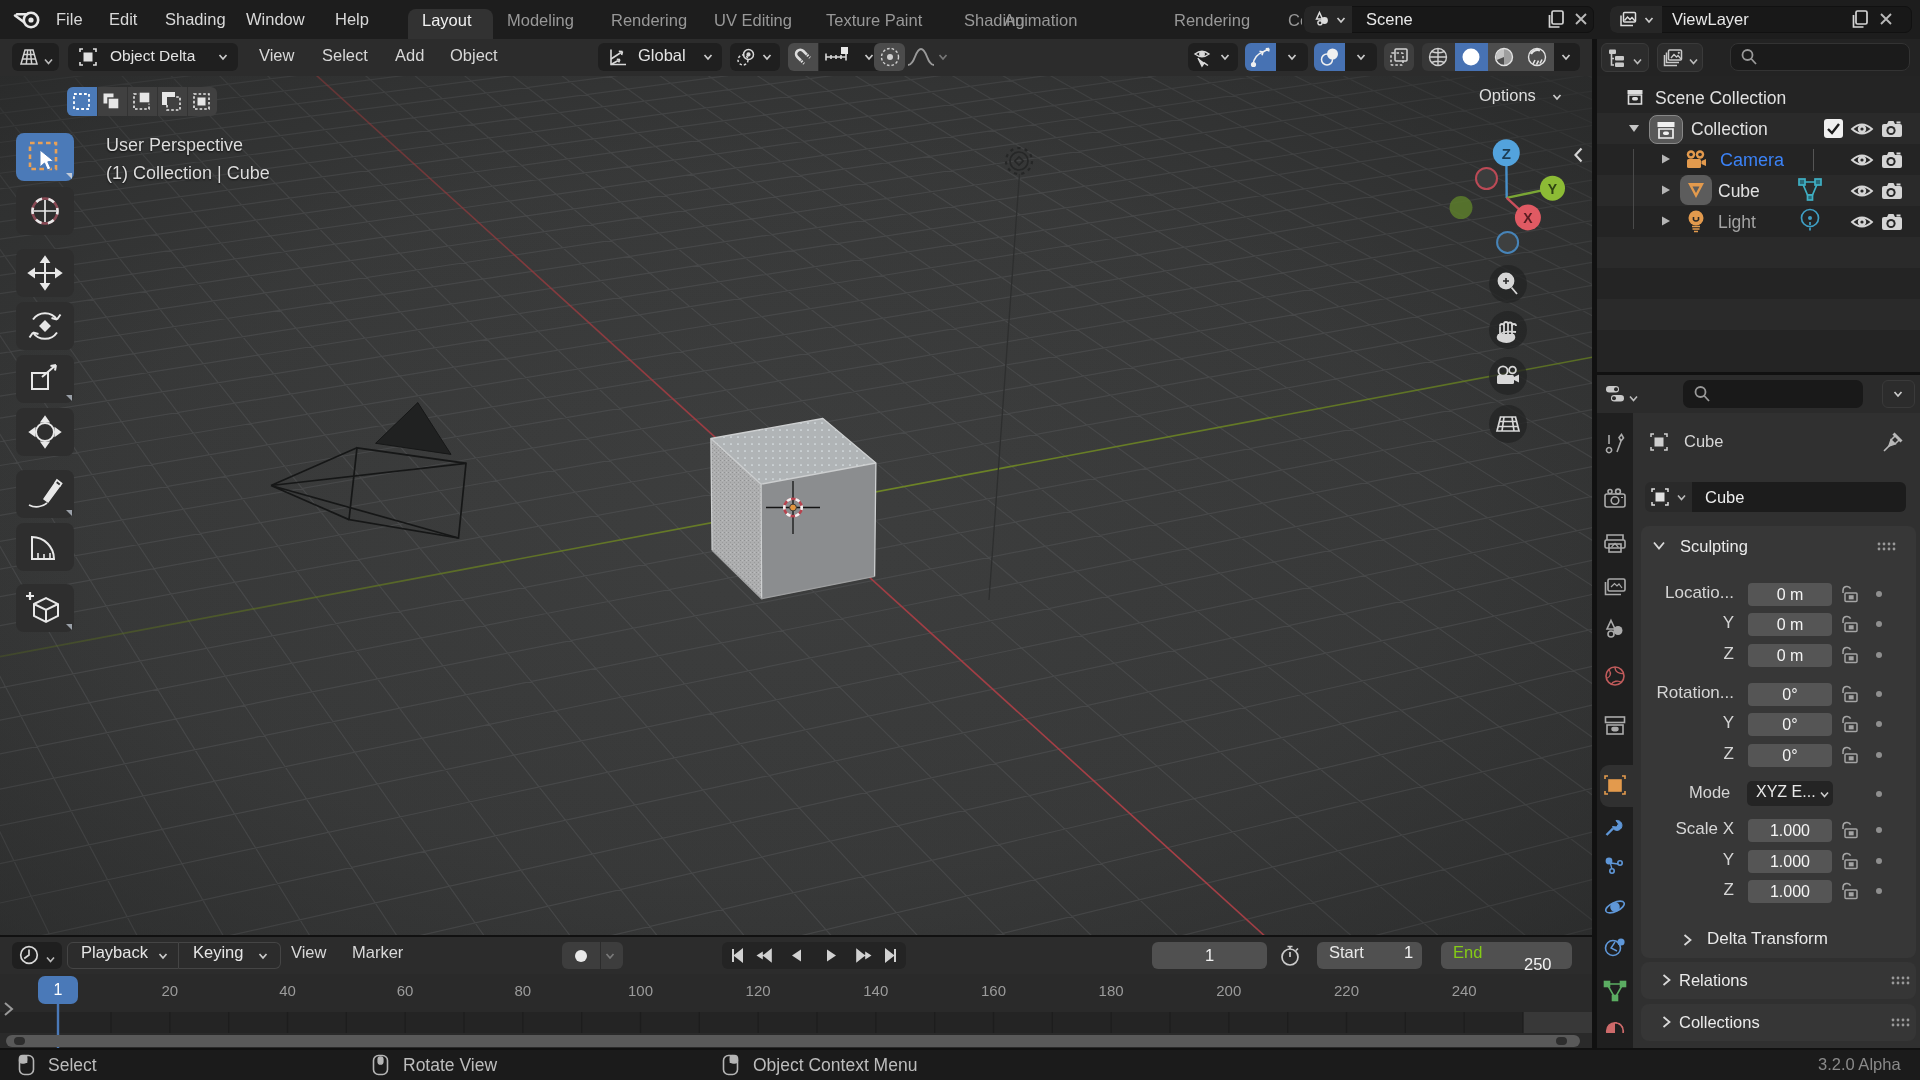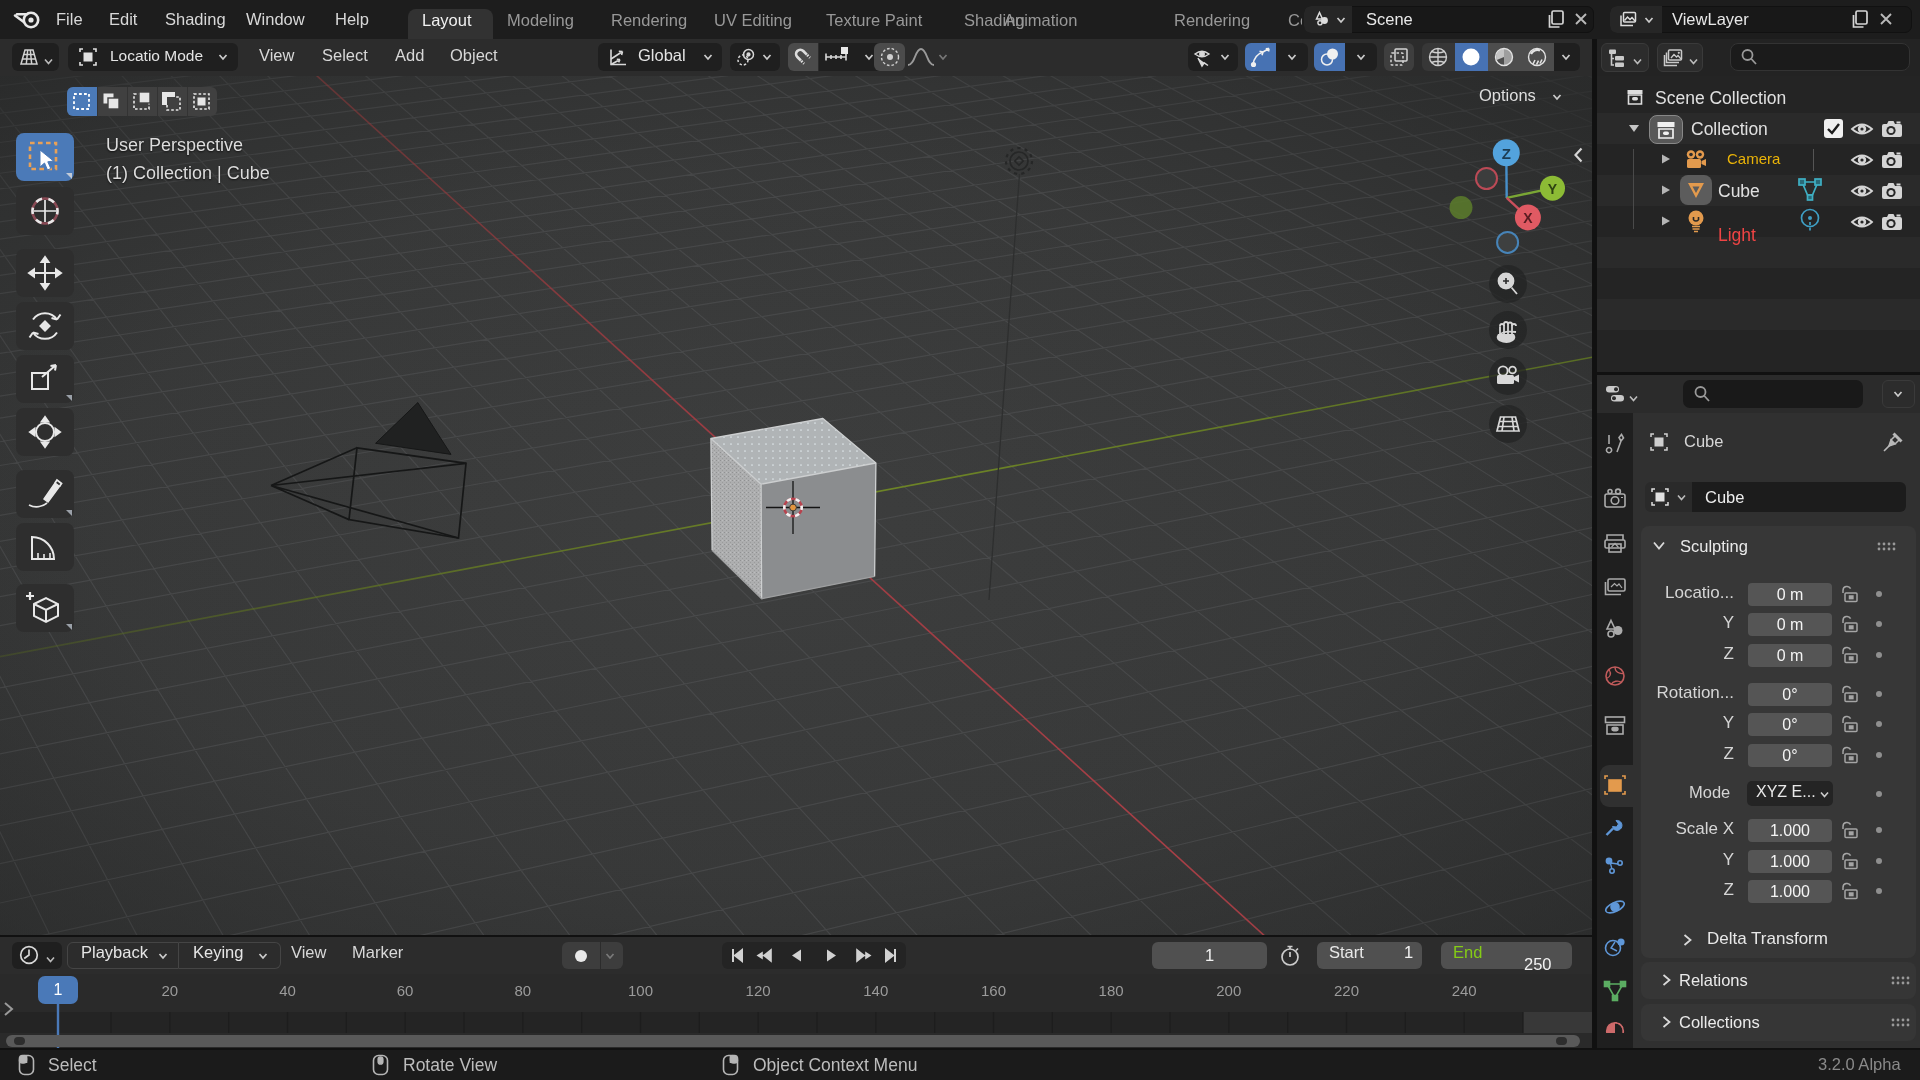--- a/index.html
+++ b/index.html
@@ -89,21 +89,21 @@
   <svg width="9" height="7" style="left:44px;top:19px" viewBox="0 0 9 7">
       <path d="M1 1.5 L4.5 5.5 L8 1.5" fill="none" stroke="#bbb" stroke-width="1.6"></path>
     </svg>
   <div class="ab" style="left:68px;top:4px;width:170px;height:28px;background:#1f1f1f;border-radius:6px"></div>
   <svg width="20" height="20" style="left:78px;top:8px" viewBox="0 0 20 20">
     <g stroke="#e0e0e0" fill="none" stroke-width="1.6">
         <path d="M2 5 L2 2 L5 2 M15 2 L18 2 L18 5 M18 15 L18 18 L15 18 M5 18 L2 18 L2 15"></path>
       </g>
     <rect x="5.5" y="5.5" width="9" height="9" fill="#e0e0e0"></rect>
   </svg>
-  <div class="txt" style="left:110px;top:8px;color:#e4e4e4;font-size:15.5px">Locatio Mode</div>
+  <div class="txt" style="left:110px;top:8px;color:#e4e4e4;font-size:15.5px">Object Delta</div>
   <svg width="10" height="8" style="left:218px;top:14px" viewBox="0 0 10 8">
       <path d="M1.5 2 L5 6 L8.5 2" fill="none" stroke="#ccc" stroke-width="1.7"></path>
     </svg>
   <div class="txt" style="left:259px;top:7px">View</div>
   <div class="txt" style="left:322px;top:7px">Select</div>
   <div class="txt" style="left:395px;top:7px">Add</div>
   <div class="txt" style="left:450px;top:7px">Object</div>
 
   <div class="ab" style="left:598px;top:4px;width:124px;height:28px;background:#1f1f1f;border-radius:6px"></div>
   <svg width="22" height="22" style="left:606px;top:7px" viewBox="0 0 22 22">
@@ -683,21 +683,21 @@
   <svg width="24" height="24" style="left:87px;top:109px" viewBox="0 0 24 24">
       <g fill="#e39a4d">
         <circle cx="7" cy="6.5" r="4.2"></circle>
         <circle cx="16" cy="6.5" r="4.2"></circle>
         <circle cx="7" cy="6.5" r="1.8" fill="#2b2b2b"></circle>
         <circle cx="16" cy="6.5" r="1.8" fill="#2b2b2b"></circle>
         <rect x="3" y="11" width="14" height="9" rx="1.5"></rect>
         <path d="M17.5 13 L22 11 L22 18 L17.5 16 Z"></path>
       </g>
     </svg>
-  <div class="txt" style="left:130px;top:111px;font-size:15px;color:#eab308">Camera</div>
+  <div class="txt" style="left:123px;top:111px;font-size:18px;color:#3b82f6">Camera</div>
   <div class="ab" style="left:216px;top:110px;width:1px;height:22px;background:#555"></div>
   <svg width="24" height="18" style="left:253px;top:112px" viewBox="0 0 24 18">
       <path d="M2 9 Q 12 0 22 9 Q 12 18 2 9 Z" fill="none" stroke="#d5d5d5" stroke-width="1.8"></path>
       <circle cx="12" cy="9" r="4.2" fill="#d5d5d5"></circle>
       <circle cx="12" cy="9" r="1.6" fill="#262626"></circle>
     </svg>
   <svg width="24" height="20" style="left:283px;top:111px" viewBox="0 0 24 20">
       <g fill="#d5d5d5">
         <rect x="2" y="5" width="20" height="13" rx="2"></rect>
         <path d="M7 5 L8.5 2 L13.5 2 L15 5 Z"></path>
@@ -742,21 +742,21 @@
   <svg width="11" height="12" style="left:63px;top:176px" viewBox="0 0 11 12">
       <path d="M2 1.5 L10 6 L2 10.5 Z" fill="#b5b5b5"></path>
     </svg>
   <svg width="24" height="24" style="left:87px;top:170px" viewBox="0 0 24 24">
       <g fill="#e39a4d">
         <circle cx="12" cy="9" r="7.5"></circle>
         <path d="M8 17.5 L16 17.5 M8.5 20 L15.5 20 M10 22.5 L14 22.5" stroke="#e39a4d" stroke-width="1.7"></path>
       </g>
       <path d="M9.5 8 L9.5 11 M14.5 8 L14.5 11 M9.5 11 Q 12 13 14.5 11" stroke="#262626" stroke-width="1.6" fill="none"></path>
     </svg>
-  <div class="txt" style="left:121px;top:186px;font-size:17.5px;color:#ef4444">Light</div>
+  <div class="txt" style="left:121px;top:173px;font-size:17.5px;color:#a3a3a3">Light</div>
   <svg width="26" height="28" style="left:200px;top:168px" viewBox="0 0 26 28">
       <g fill="none" stroke="#3f9fc4" stroke-width="1.7">
         <circle cx="13" cy="11" r="8.5"></circle>
         <circle cx="13" cy="11" r="2" fill="#3f9fc4" stroke="none"></circle>
         <path d="M13 15 L13 24" stroke-dasharray="3 2.4"></path>
       </g>
     </svg>
   <svg width="24" height="18" style="left:253px;top:174px" viewBox="0 0 24 18">
       <path d="M2 9 Q 12 0 22 9 Q 12 18 2 9 Z" fill="none" stroke="#d5d5d5" stroke-width="1.8"></path>
       <circle cx="12" cy="9" r="4.2" fill="#d5d5d5"></circle>

